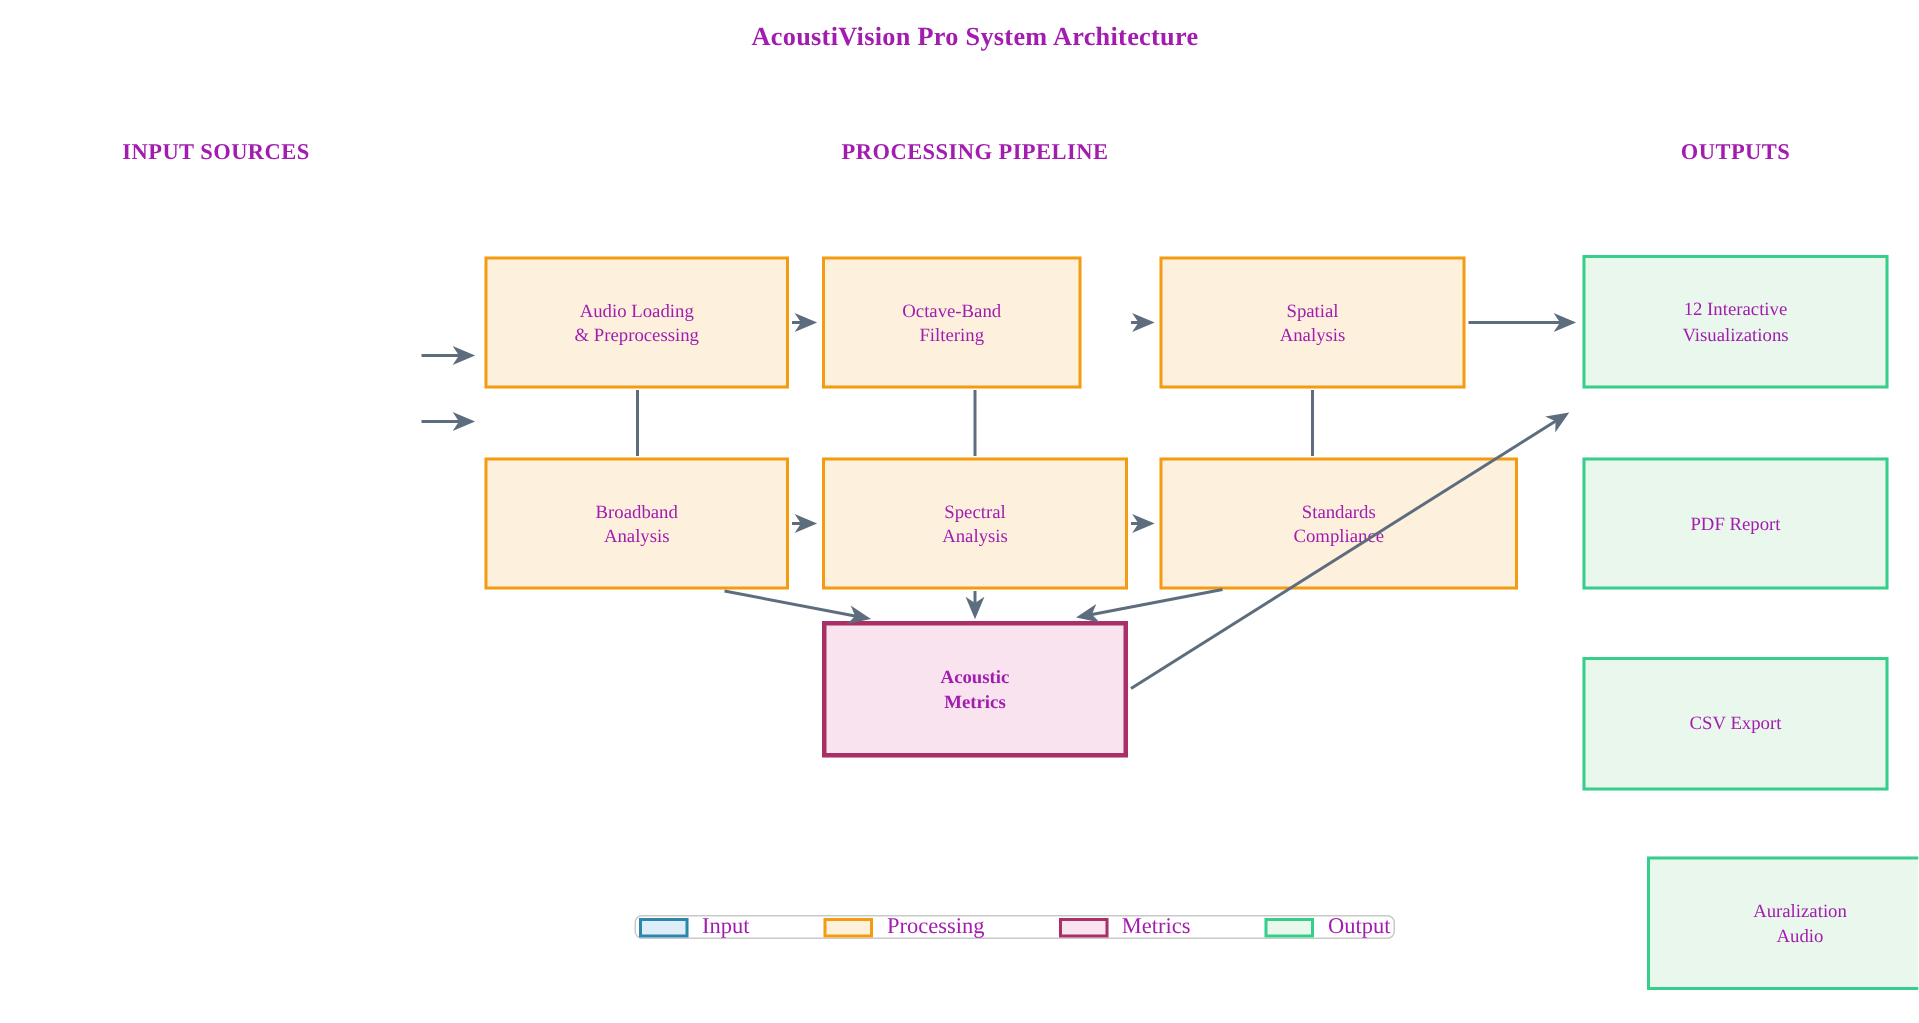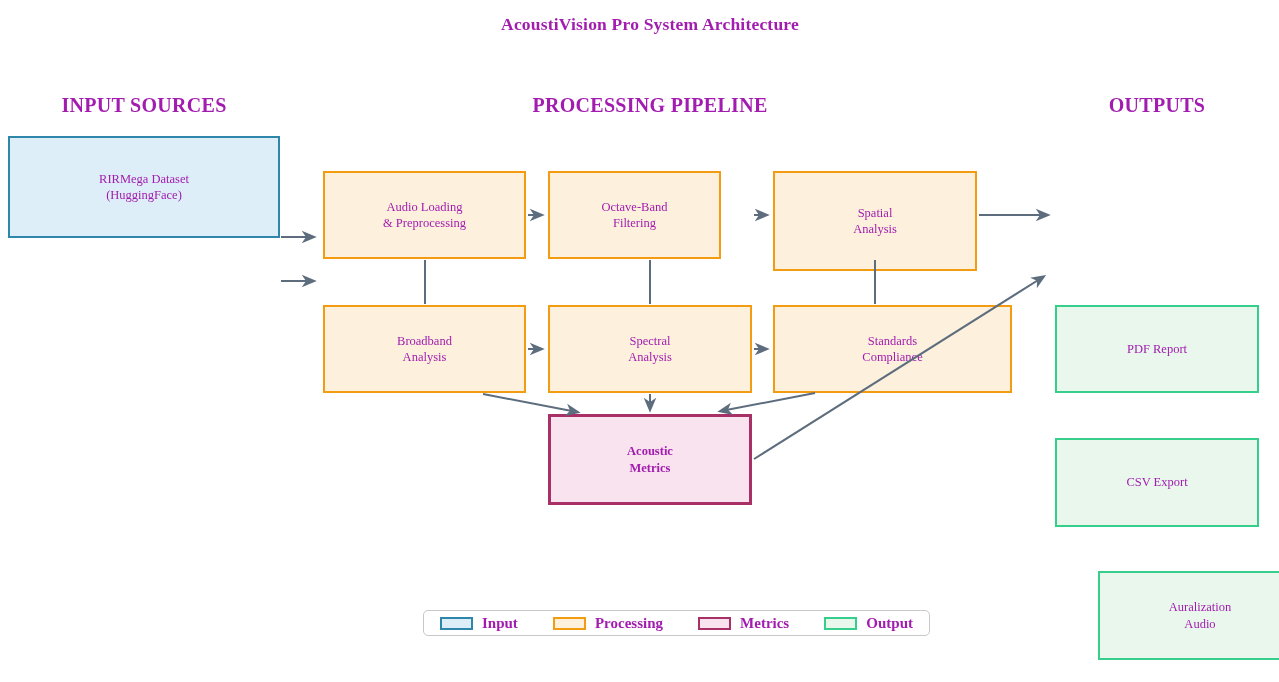--- a/index.html
+++ b/index.html
@@ -17,21 +17,21 @@
     left: 10px; top: 14px; width: 1280px;
     text-align: center;
     font-size: 17.5px;
     font-weight: bold;
     letter-spacing: 0.2px;
   }
   .col-header {
     position: absolute;
     top: 94px;
     text-align: center;
-    font-size: 20px;
+    font-size: 15px;
     font-weight: bold;
     letter-spacing: 0.3px;
   }
   .col-header.inputs     { left: 8px;    width: 272px; }
   .col-header.processing { left: 425px;  width: 450px; }
   .col-header.outputs    { left: 1055px; width: 204px; }
 
   .node {
     position: absolute;
     box-sizing: border-box;
@@ -47,52 +47,51 @@
   .node.input      { background: var(--input-fill);      border: 2.5px solid var(--input-border); }
   .node.processing { background: var(--processing-fill); border: 2.5px solid var(--processing-border); }
   .node.metrics    { background: var(--metrics-fill);    border: 3px   solid var(--metrics-border); font-weight: bold; }
   .node.output     { background: var(--output-fill);     border: 2.5px solid var(--output-border); }
 
   
   .n-rirmega    { left: 8px;    top: 136px; width: 272px; height: 102px; }
   .n-wav        { left: 8px;    top: 271px; width: 272px; height: 100px; }
   .n-audio      { left: 323px;  top: 171px; width: 203px; height: 88px; }
   .n-octave     { left: 548px;  top: 171px; width: 173px; height: 88px; }
-  .n-spatial    { left: 773px;  top: 171px; width: 204px; height: 100px; }
+  .n-spatial    { left: 773px;  top: 171px; width: 204px; height: 88px; }
   .n-broadband  { left: 323px;  top: 305px; width: 203px; height: 88px; }
   .n-spectral   { left: 548px;  top: 305px; width: 204px; height: 88px; }
   .n-standards  { left: 773px;  top: 305px; width: 239px; height: 88px; }
   .n-metrics    { left: 548px;  top: 414px; width: 204px; height: 91px; }
   .n-viz        { left: 1055px; top: 170px; width: 204px; height: 89px; }
   .n-pdf        { left: 1055px; top: 305px; width: 204px; height: 88px; }
   .n-csv        { left: 1055px; top: 438px; width: 204px; height: 89px; }
   .n-aural      { left: 1098px; top: 571px; width: 204px; height: 89px; }
 
   svg.connectors {
     position: absolute;
     left: 0; top: 0;
     z-index: 3;
     pointer-events: none;
   }
   svg.connectors line { stroke: var(--arrow-border); stroke-width: 2; }
   svg.connectors .ah  { fill: var(--arrow-border); }
 
   .legend {
     position: absolute;
-    left: 423px; top: 610px; width: 507px; height: 26px;
+    left: 423px; top: 610px; width: 507px; height: 16px;
     box-sizing: border-box;
     border: 1.5px solid #c9c9c9;
     border-radius: 5px;
     background: #ffffff;
     display: flex;
     align-items: center;
     justify-content: space-between;
-    padding: 0 16px;
+    padding: 0 2px;
     z-index: 2;
-    font-weight: bold;
   }
   .legend-item { display: flex; align-items: center; }
   .legend-swatch {
     width: 33px; height: 13px;
     box-sizing: border-box;
     margin-right: 9px;
   }
   .legend-swatch.input      { background: var(--input-fill);      border: 2px solid var(--input-border); }
   .legend-swatch.processing { background: var(--processing-fill); border: 2px solid var(--processing-border); }
   .legend-swatch.metrics    { background: var(--metrics-fill);    border: 2px solid var(--metrics-border); }
@@ -103,39 +102,39 @@
 <body>
 
 <div id="canvas">
 
   <div class="title">AcoustiVision Pro System Architecture</div>
 
   <div class="col-header inputs">INPUT SOURCES</div>
   <div class="col-header processing">PROCESSING PIPELINE</div>
   <div class="col-header outputs">OUTPUTS</div>
 
-  <div class="node input n-rirmega">RIRMega Dataset
-(HuggingFace)</div>
 
   <div class="node processing n-audio">Audio Loading
 &amp; Preprocessing</div>
   <div class="node processing n-octave">Octave-Band
 Filtering</div>
   <div class="node processing n-spatial">Spatial
 Analysis</div>
   <div class="node processing n-broadband">Broadband
 Analysis</div>
   <div class="node processing n-spectral">Spectral
 Analysis</div>
   <div class="node processing n-standards">Standards
 Compliance</div>
 
   <div class="node metrics n-metrics">Acoustic
 Metrics</div>
 
+  <div class="node output n-viz">12 Interactive
+Visualizations</div>
   <div class="node output n-pdf">PDF Report</div>
   <div class="node output n-csv">CSV Export</div>
   <div class="node output n-aural">Auralization
 Audio</div>
 
   <svg class="connectors" width="1279" height="682" viewBox="0 0 1279 682">
     <defs>
       <marker id="ah" viewBox="0 0 10 10" refX="7.5" refY="5" markerWidth="8.5" markerHeight="7.5" orient="auto">
         <path class="ah" d="M0,0.8 L10,5 L0,9.2 L2.8,5 Z"></path>
       </marker>

